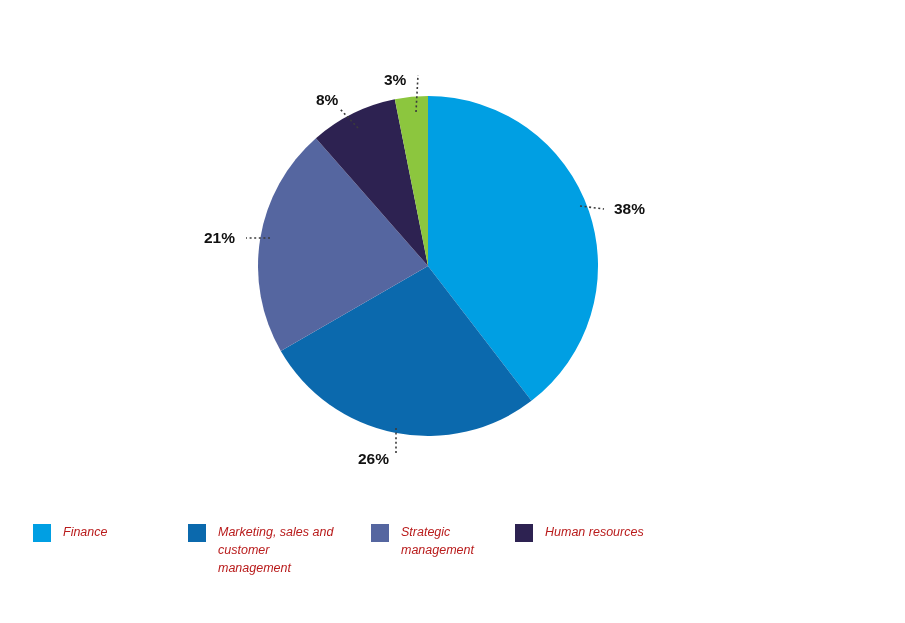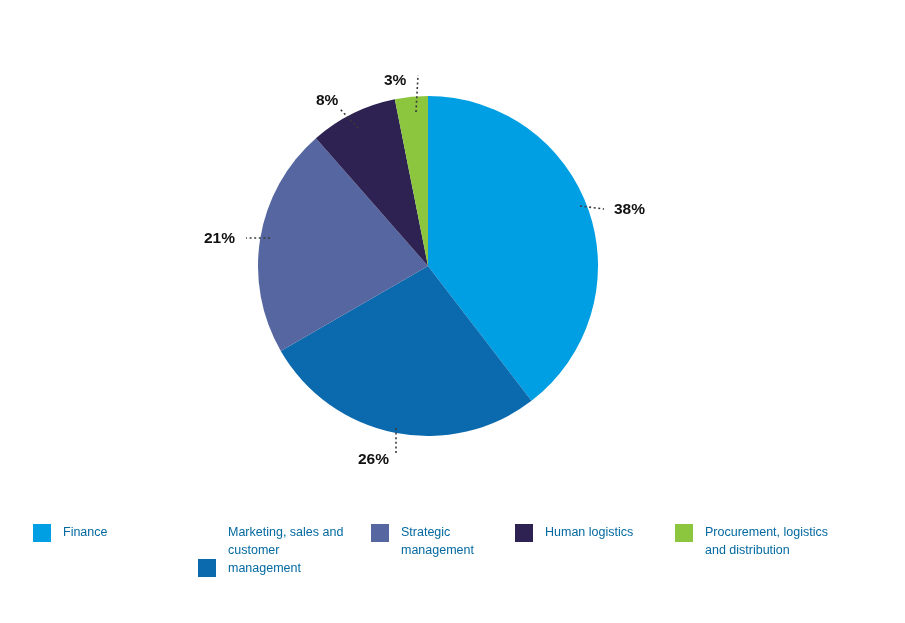--- a/index.html
+++ b/index.html
@@ -72,23 +72,24 @@
     height: 18px;
     flex: 0 0 18px;
     margin-right: 12px;
     margin-top: 1px;
   }
 
   .legend-label {
     font-family: "Liberation Sans", sans-serif;
     font-size: 12.5px;
     line-height: 18px;
-    color: #0369a1;
+    color: #b91c1c;
     white-space: pre-line;
     max-width: 122px;
+    font-style: italic;
   }
 
   .legend-item.wide .legend-label {
     max-width: 126px;
   }
 </style>
 </head>
 <body>
 
 <div id="chart-root">
@@ -115,35 +116,30 @@
         <text x="316" y="105" class="value-label" text-anchor="start">8%</text>
         <text x="384" y="85" class="value-label" text-anchor="start">3%</text>
       </g>
   </svg>
 
   <div id="legend">
       <div class="legend-item" style="left: 33px;">
         <span class="legend-swatch" style="background: rgb(0, 159, 227);"></span>
         <span class="legend-label">Finance</span>
       </div>
-      <div class="legend-item wide" style="left: 198px; align-items: flex-end;">
+      <div class="legend-item wide" style="left: 188px;">
         <span class="legend-swatch" style="background: rgb(11, 105, 173);"></span>
         <span class="legend-label">Marketing, sales and
 customer
 management</span>
       </div>
       <div class="legend-item wide" style="left: 371px;">
         <span class="legend-swatch" style="background: rgb(85, 102, 160);"></span>
         <span class="legend-label">Strategic
 management</span>
       </div>
       <div class="legend-item" style="left: 515px;">
         <span class="legend-swatch" style="background: rgb(45, 34, 81);"></span>
-        <span class="legend-label">Human logistics</span>
-      </div>
-      <div class="legend-item wide" style="left: 675px;">
-        <span class="legend-swatch" style="background: rgb(140, 198, 62);"></span>
-        <span class="legend-label">Procurement, logistics
-and distribution</span>
+        <span class="legend-label">Human resources</span>
       </div>
     </div>
 
 </div>
 
 </body></html>

